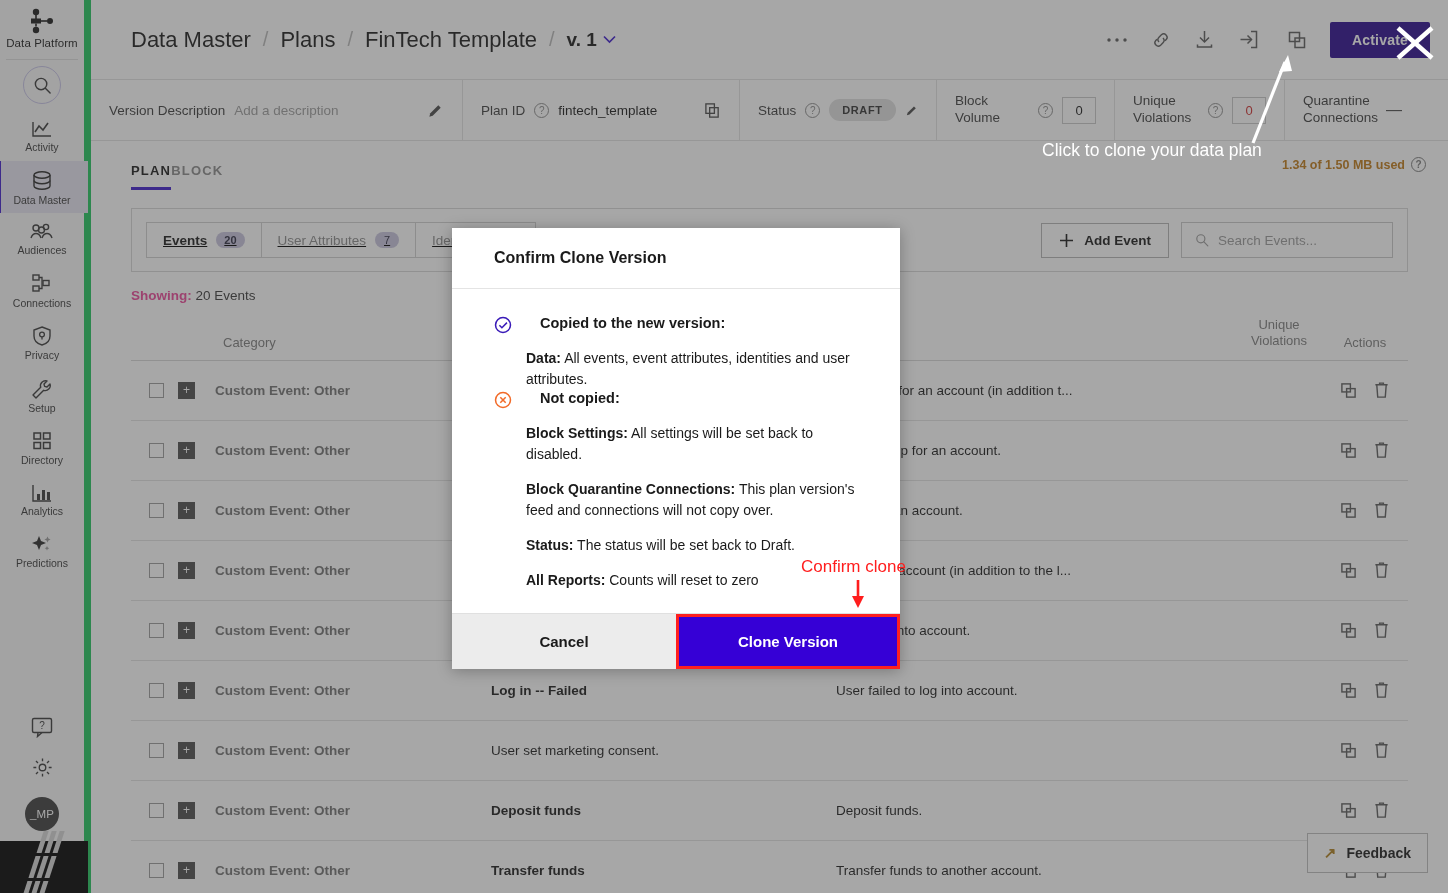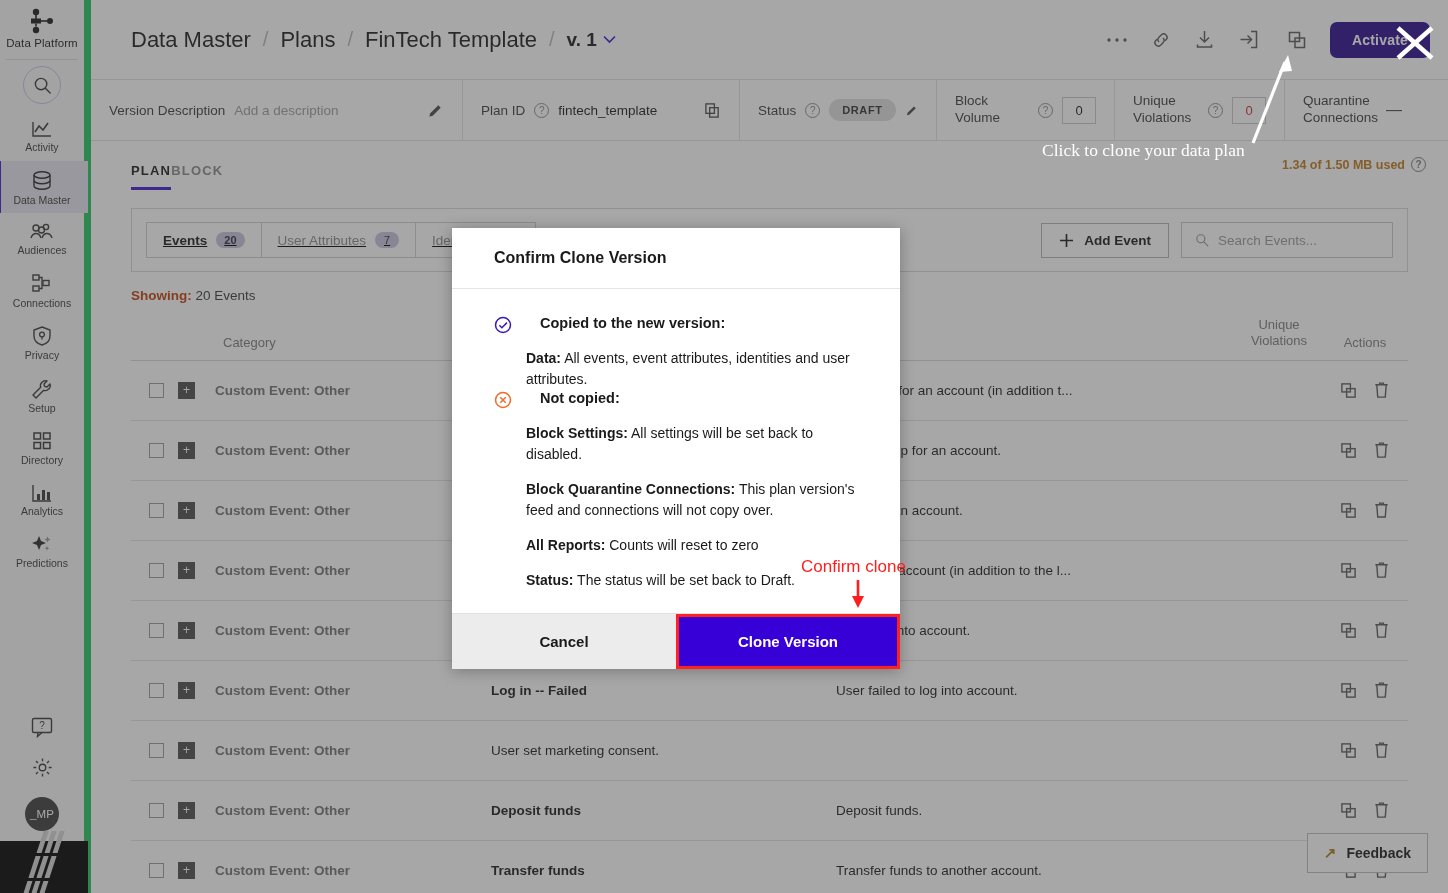--- a/index.html
+++ b/index.html
@@ -63,21 +63,21 @@
   .crumb-ver { font-size: 19px; font-weight: 600; display:flex; align-items:center; gap:6px; cursor:pointer;}
   .chev { color:#3e1ccd; }
   .top-actions { margin-left: auto; display: flex; align-items: center; gap: 14px; }
   .ticon {
     width: 30px; height: 30px; display: flex; align-items: center; justify-content: center;
     color: #5b5b5b; cursor: pointer;
   }
   .ticon.boxed { border: 3px solid #ffffff; width: 38px; height: 38px; }
   .btn-activate {
     background: #2a0a8f; color: #fff; font-size: 14px; font-weight: 700;
-    padding: 10px 22px; border-radius: 7px; cursor: pointer; letter-spacing:.2px;
+    padding: 10px 22px; border-radius: 2px; cursor: pointer; letter-spacing:.2px;
   }
 
   
   .metabar {
     height: 62px; border-top: 1px solid #e2e2e2; border-bottom: 1px solid #e2e2e2;
     display: flex; align-items: stretch;
   }
   .mcell {
     display: flex; align-items: center; gap: 9px; padding: 0 18px;
     border-right: 1px solid #e2e2e2; font-size: 13.5px; color: #3d3d3d;
@@ -135,21 +135,21 @@
     display: flex; align-items: center; gap: 9px; border: 1px solid #c9c9c9;
     padding: 9px 13px; width: 212px; color: #9a9a9a;
   }
   .searchbox input {
     border: none; outline: none; font-size: 13.5px; font-family: inherit; color: #333; width: 100%;
     background: transparent;
   }
   .searchbox input::placeholder { color: #9a9a9a; }
 
   .showing { margin: 16px 0 0 40px; font-size: 13.5px; color: #3a3a3a; }
-  .showing b { color: #c2410c; }
+  .showing b { color: #ec4899; }
 
   
   .tbl { margin: 14px 40px 0 40px; }
   .thead {
     display: flex; align-items: flex-end; border-bottom: 1px solid #d8d8d8; padding-bottom: 10px;
     font-size: 13px; color: #7c7c7c;
   }
   .th-cat { width: 360px; padding-left: 92px; }
   .th-name { width: 345px; }
   .th-desc { flex: 1 1 auto; }
@@ -211,21 +211,21 @@
     font-size: 15px; font-weight: 700; color: #1a1a1a; cursor: pointer;
   }
   .btn-clone {
     flex: 1 1 50%; background: #3600d6; color: #fff; text-align: center; padding: 19px 0;
     font-size: 15px; font-weight: 700; cursor: pointer; outline: 3px solid #ff2020; outline-offset: -3px;
   }
 
   
   .ann { position: absolute; z-index: 40; pointer-events: none; }
   .ann-clone-text {
-    left: 1042px; top: 140px; color: #ffffff; font-size: 17.5px; white-space: nowrap; font-family: Liberation Serif, serif;
+    left: 1042px; top: 140px; color: #ffffff; font-size: 17.5px; white-space: nowrap;
   }
   .ann-confirm-text {
     left: 801px; top: 557px; color: #ff1d1d; font-size: 17px; white-space: nowrap;
   }
   .ann-svg { position: absolute; inset: 0; z-index: 41; pointer-events: none; }
 </style>
 </head>
 <body>
 
 <div id="root">
@@ -771,24 +771,24 @@
         <div class="sec-title">Not copied:</div>
       </div>
       <div class="sec-lines">
         <div class="line">
           <b>Block Settings:</b><span> All settings will be set back to disabled.</span>
         </div>
         <div class="line">
           <b>Block Quarantine Connections:</b><span> This plan version's feed and connections will not copy over.</span>
         </div>
         <div class="line">
+          <b>Status:</b><span> The status will be set back to Draft.</span>
+        </div>
+        <div class="line">
           <b>All Reports:</b><span> Counts will reset to zero</span>
-        </div>
-        <div class="line">
-          <b>Status:</b><span> The status will be set back to Draft.</span>
         </div>
       </div>
     </div>
     <div class="modal-foot">
       <div class="btn-cancel">Cancel</div>
       <div class="btn-clone">Clone Version</div>
     </div>
   </div>
 
   <svg class="ann-svg" width="1448" height="893">

